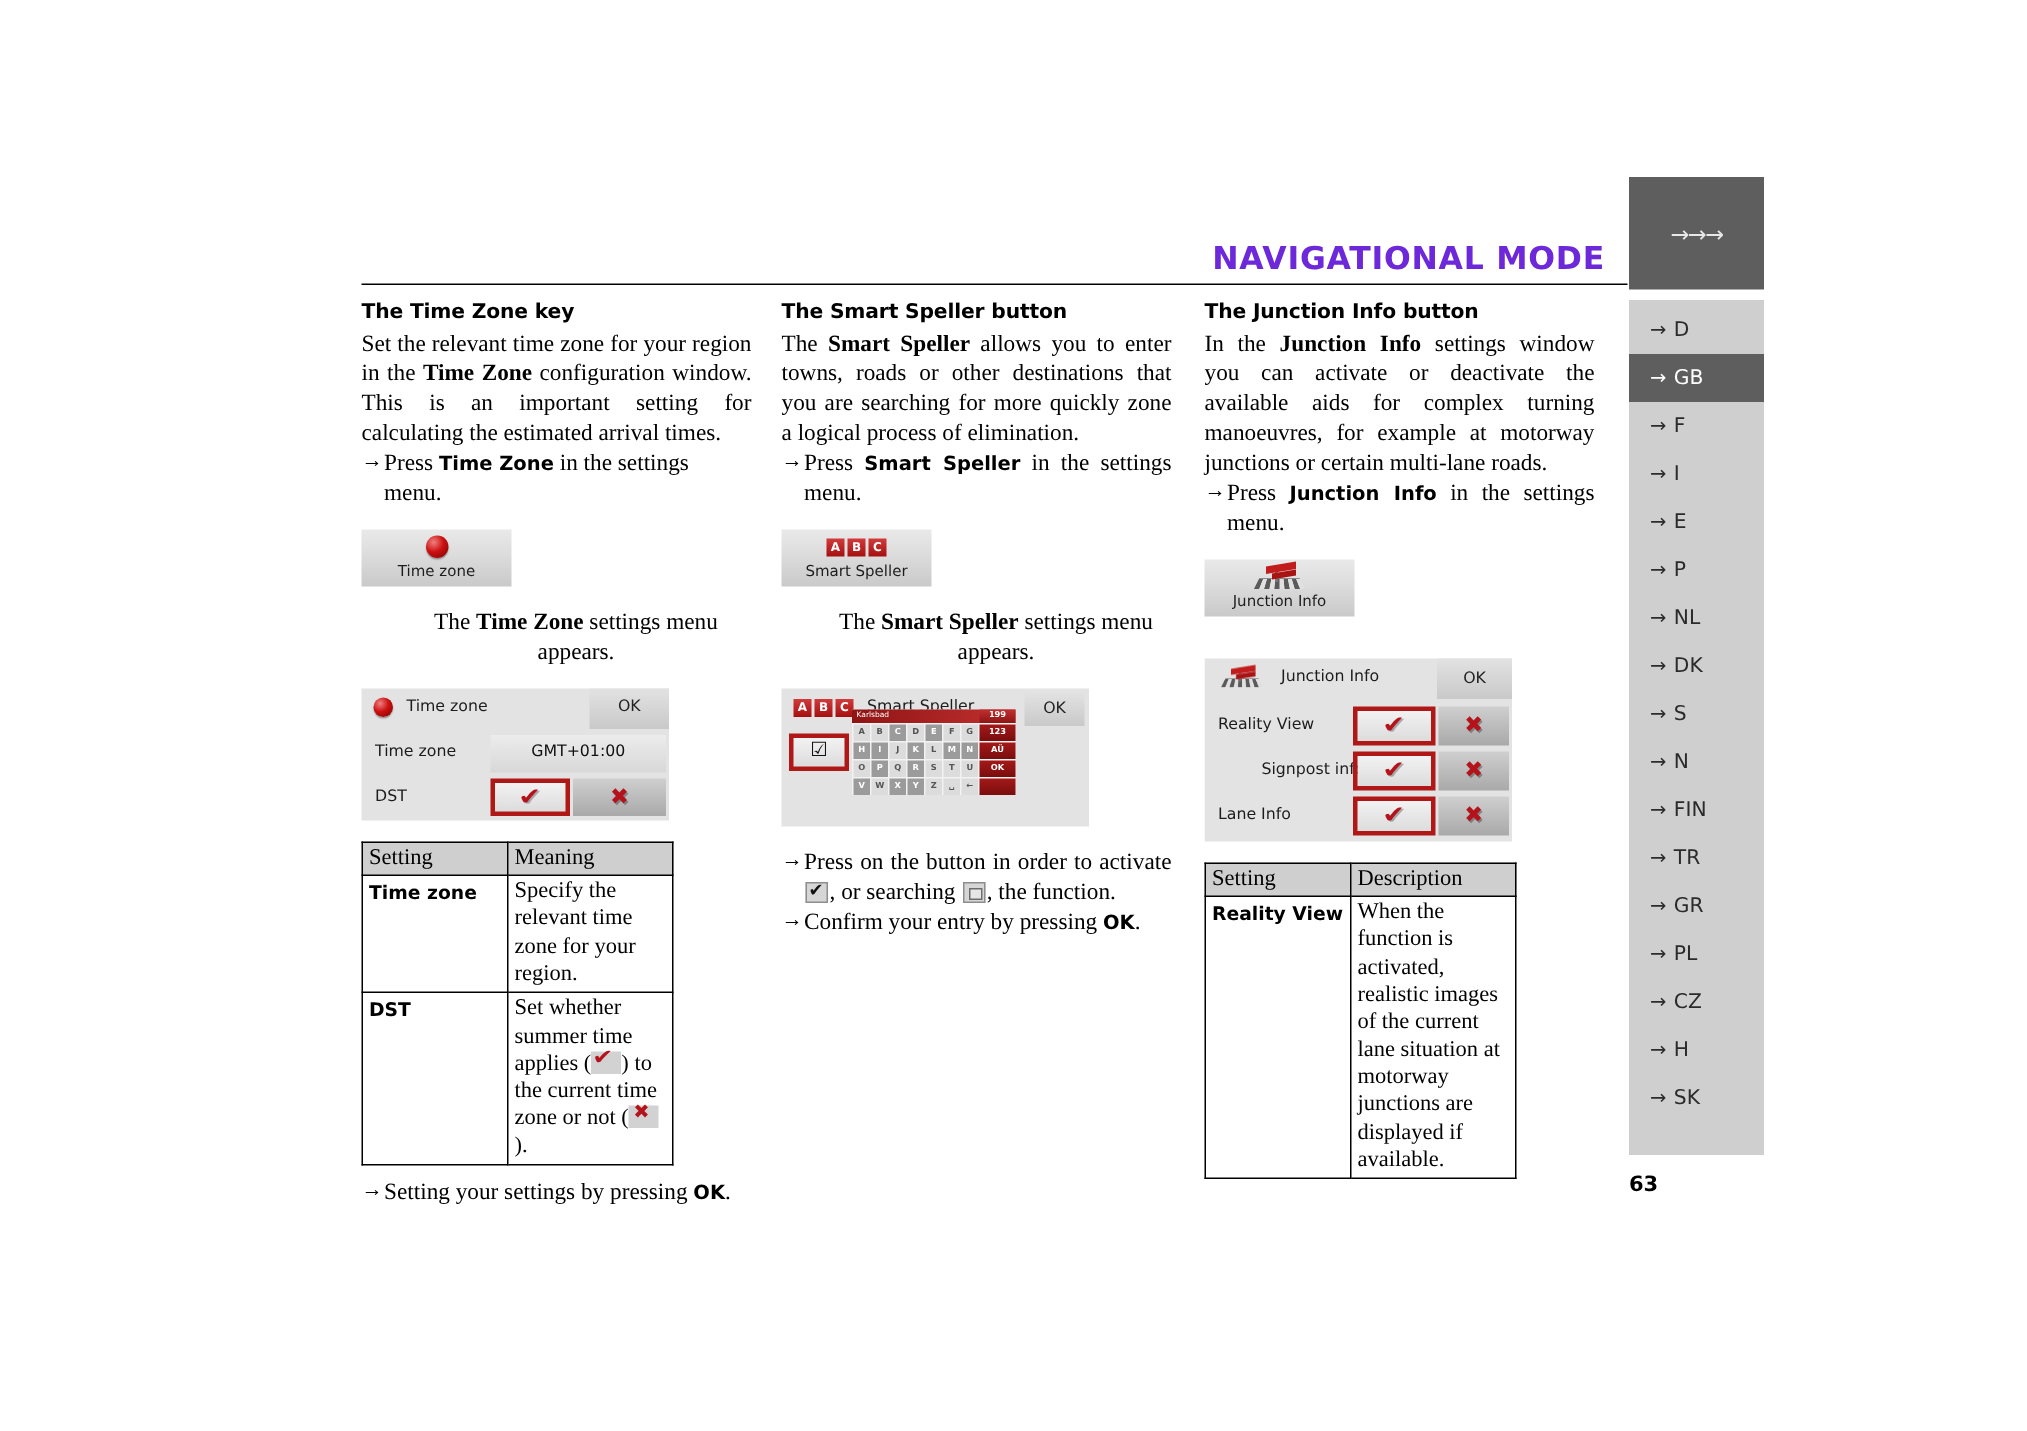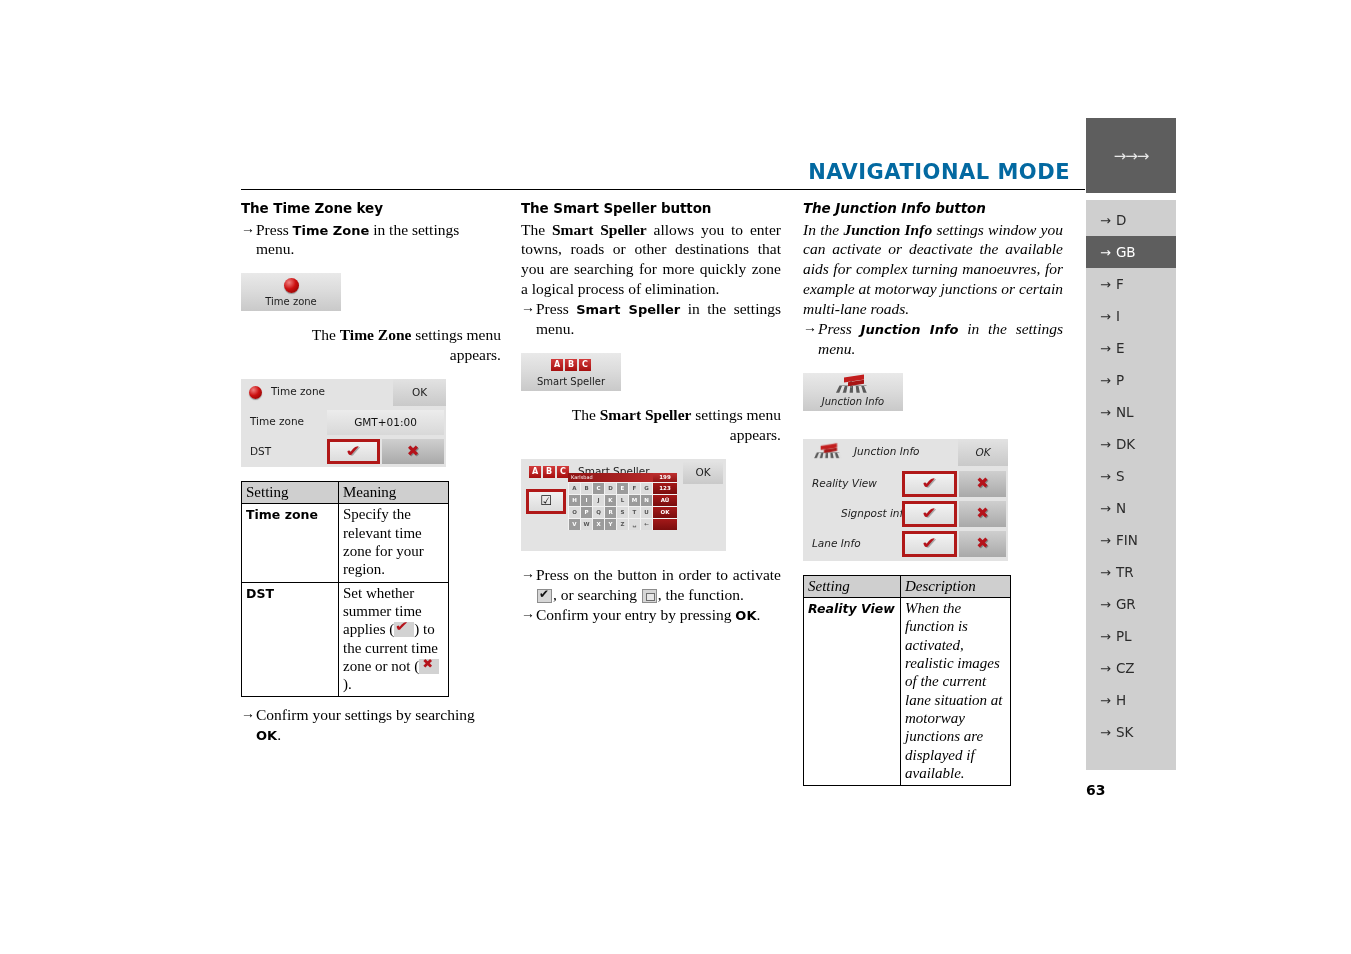--- a/index.html
+++ b/index.html
@@ -22,21 +22,21 @@
   .header-title {
     position: absolute;
     left: 600px;
     top: 160px;
     width: 470px;
     text-align: right;
     font-family: "DejaVu Sans", sans-serif;
     font-weight: bold;
     font-size: 21px;
     letter-spacing: 0.5px;
-    color: #0369a1;
+    color: #6d28d9;
   }
   .header-rule {
     position: absolute;
     left: 241px;
     top: 189px;
     width: 844px;
     height: 1px;
     background: #000;
   }
 
@@ -97,37 +97,37 @@
   .col {
     position: absolute;
     top: 200px;
     width: 260px;
     font-size: 15.5px;
     line-height: 1.30;
     color: #000;
   }
   .col1 { left: 241px; }
   .col2 { left: 521px; }
-  .col3 { left: 803px; font-style: italic; }
+  .col3 { left: 803px; }
 
   h3.subhead {
     font-family: "DejaVu Sans", sans-serif;
     font-weight: bold;
     font-size: 13.5px;
     margin: 0 0 2px 0;
     color: #000;
     letter-spacing: -0.1px;
   }
   p.body {
     margin: 0;
     text-align: justify;
     font-size: 15.5px;
     line-height: 1.285;
   }
-  p.body.nj { text-align: right; margin-left: 26px; }
+  p.body.nj { text-align: center; margin-left: 26px; }
   .b { font-weight: bold; }
   .sans-b {
     font-family: "DejaVu Sans", sans-serif;
     font-weight: bold;
     font-size: 13px;
   }
   .arrow-item {
     position: relative;
     padding-left: 15px;
     margin-top: 0px;
@@ -414,20 +414,21 @@
         <div class="rail-item"><span class="arw">→</span><span>PL</span></div>
         <div class="rail-item"><span class="arw">→</span><span>CZ</span></div>
         <div class="rail-item"><span class="arw">→</span><span>H</span></div>
         <div class="rail-item"><span class="arw">→</span><span>SK</span></div>
       </div>
   </div>
   <div class="page-num">63</div>
 
   <div class="col col1">
     <h3 class="subhead">The Time Zone key</h3>
+    <p class="body"><span>Set the relevant time zone for your region in the </span><span class="b">Time Zone</span><span> configuration window. This is an important setting for calculating the estimated arrival times.</span></p>
     <div class="arrow-item nj">
       <span class="ar">→</span><span>Press </span><span class="sans-b">Time Zone</span><span> in the settings menu.</span>
     </div>
 
     <div class="gap-m"></div>
     <div class="devbtn">
       <div class="glyph">
           <span class="redball"></span>
         </div>
       <div class="cap">Time zone</div>
@@ -471,21 +472,21 @@
       </tr>
       <tr>
         <td class="k">DST</td>
         <td><span>Set whether summer time applies (</span><span class="inline-tick-red"></span><span>) to the current time zone or not (</span><span class="inline-x-red"></span><span>).</span></td>
       </tr>
     </tbody>
       </table>
 
     <div class="gap-s"></div>
     <div class="arrow-item nj">
-      <span class="ar">→</span><span>Confirm your settings by searching </span><span class="sans-b">OK</span><span>.</span>
+      <span class="ar">→</span><span>Setting your settings by pressing </span><span class="sans-b">OK</span><span>.</span>
     </div>
   </div>
 
   <div class="col col2">
     <h3 class="subhead">The Smart Speller button</h3>
     <p class="body"><span>The </span><span class="b">Smart Speller</span><span> allows you to enter towns, roads or other destinations that you are searching for more quickly zone a logical process of elimination.</span></p>
     <div class="arrow-item">
       <span class="ar">→</span><span>Press </span><span class="sans-b">Smart Speller</span><span> in the settings menu.</span>
     </div>
 

